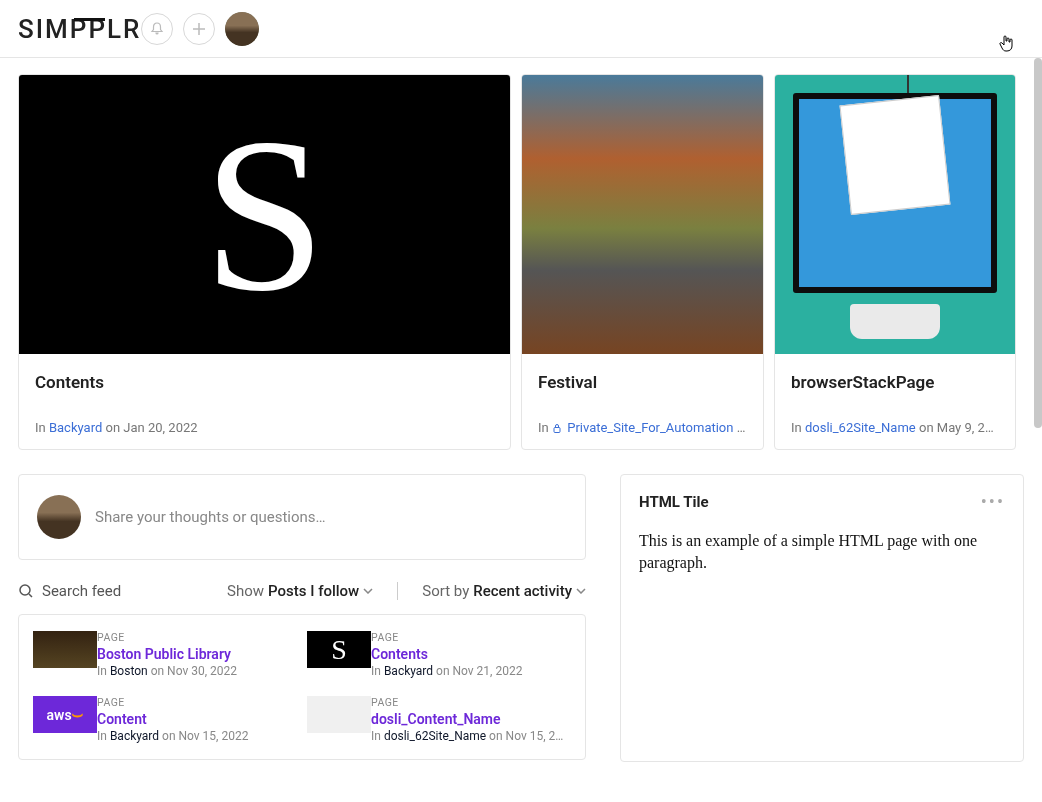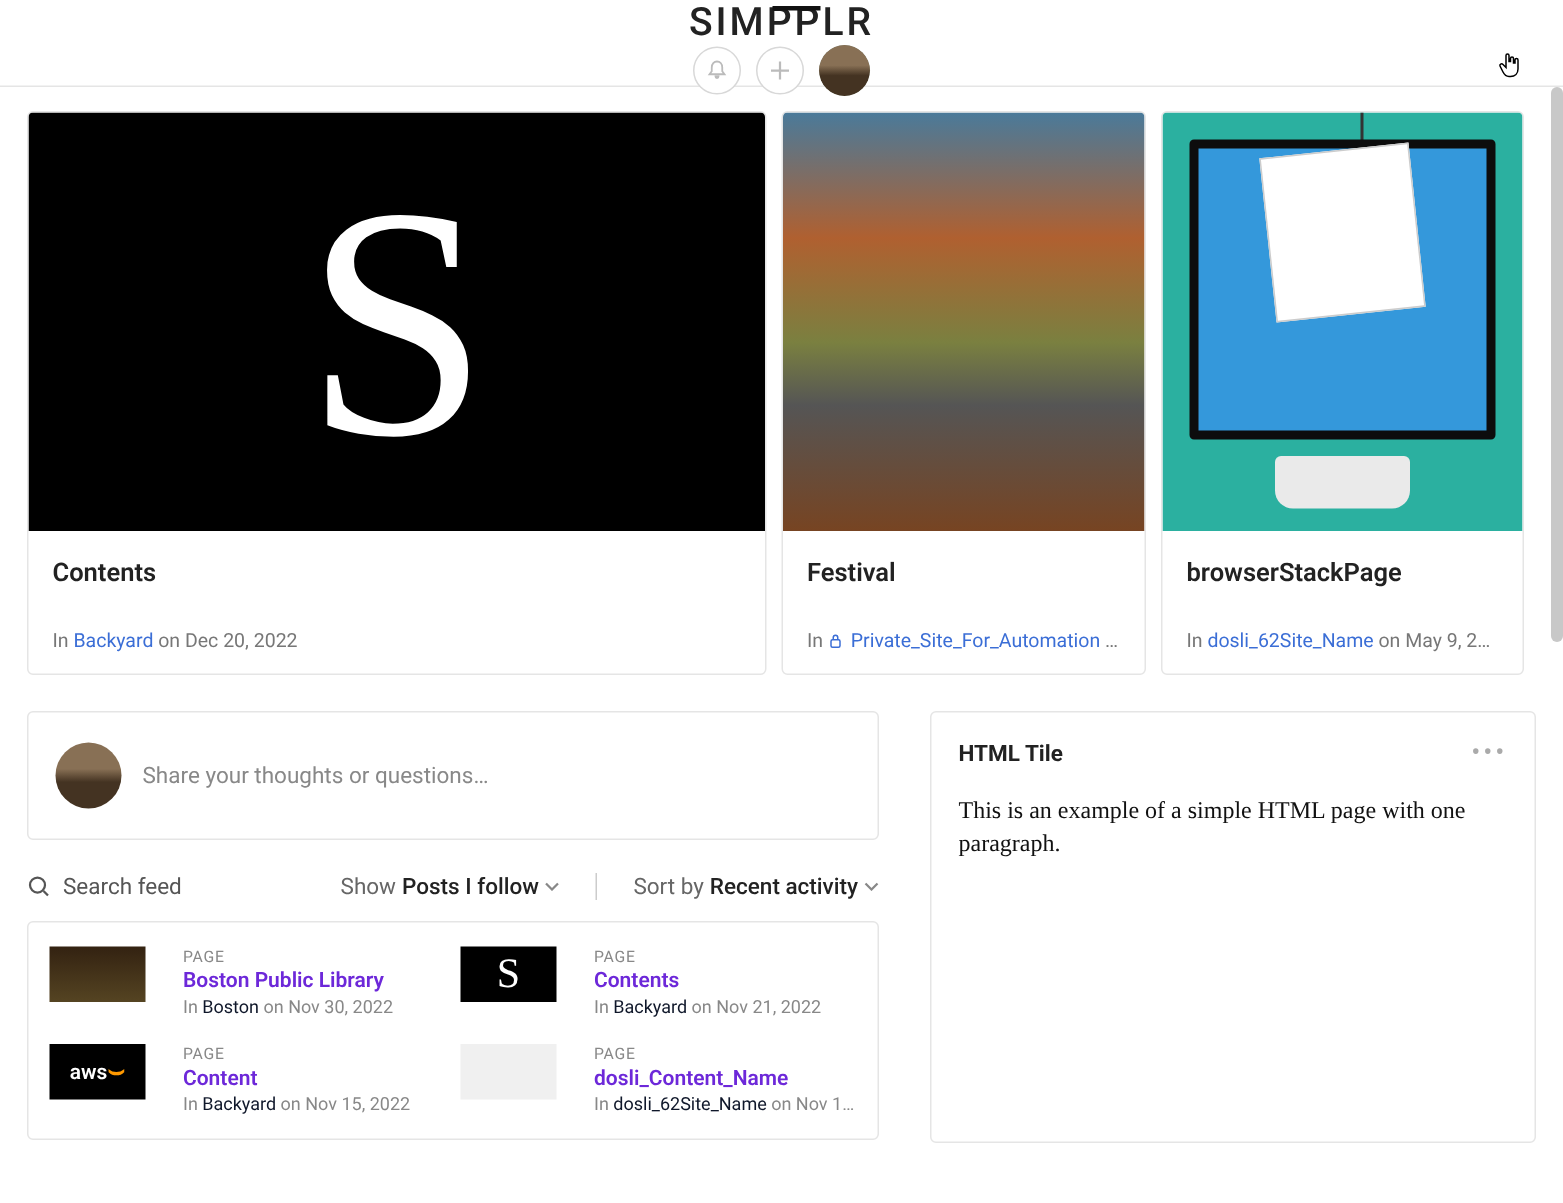--- a/index.html
+++ b/index.html
@@ -1,19 +1,19 @@
 <!DOCTYPE html>
 <html><head>
 <meta charset="utf-8">
 <style>
 * { margin: 0; padding: 0; box-sizing: border-box; }
 body { font-family: -apple-system, BlinkMacSystemFont, "Segoe UI", Roboto, Arial, sans-serif; background: #fff; color: #222; width: 1042px; height: 802px; overflow: hidden; position: relative; }
 
 
-.header { height: 58px; border-bottom: 1px solid #e5e5e5; display: flex; align-items: center; padding: 0 18px; flex-direction: column; }
+.header { height: 58px; border-bottom: 1px solid #e5e5e5; display: flex; align-items: center; padding: 0 18px; }
 .logo { font-size: 26px; font-weight: 500; letter-spacing: 2px; position: relative; }
 .logo::after { content: ""; position: absolute; top: 4px; left: 56px; right: 36px; height: 3px; background: #111; }
 .nav { flex: 1; display: flex; justify-content: center; gap: 30px; }
 .nav-item { font-size: 15px; color: #555; cursor: pointer; padding: 18px 2px; position: relative; display: flex; align-items: center; gap: 4px; }
 .nav-item.active { color: #111; font-weight: 600; }
 .nav-item.active::after { content: ""; position: absolute; bottom: -2px; left: 0; right: 0; height: 3px; background: #2d5cc7; }
 .header-right { display: flex; align-items: center; gap: 10px; }
 .icon-btn { width: 32px; height: 32px; border-radius: 50%; border: 1px solid #d8d8d8; display: flex; align-items: center; justify-content: center; cursor: pointer; background: #fff; }
 .avatar { width: 34px; height: 34px; border-radius: 50%; background: #887; display: flex; align-items: center; justify-content: center; overflow: hidden; cursor: pointer; }
 .avatar-inner { width: 100%; height: 100%; background: linear-gradient(#887055 40%, #443322 60%); border-radius: 50%; position: relative; }
@@ -54,24 +54,24 @@
 .feed-bar { display: flex; align-items: center; gap: 24px; margin-bottom: 14px; font-size: 15px; color: #555; }
 .search-feed { display: flex; align-items: center; gap: 8px; flex: 1; cursor: pointer; }
 .feed-filter { display: flex; align-items: center; gap: 4px; cursor: pointer; }
 .feed-filter .label { color: #666; }
 .feed-filter .val { color: #222; font-weight: 500; }
 .vdiv { width: 1px; height: 18px; background: #ccc; }
 
 .panel { border: 1px solid #e5e5e5; border-radius: 4px; padding: 16px 14px; }
 .panel-title { font-size: 15px; font-weight: 600; margin-bottom: 14px; }
 .pub-grid { display: flex; flex-wrap: wrap; gap: 18px 10px; }
-.pub-item { display: flex; gap: 25px; width: calc(50% - 5px); }
+.pub-item { display: flex; gap: 0; width: calc(50% - 5px); }
 .pub-thumb { width: 64px; height: 37px; background: #333; flex-shrink: 0; display: flex; align-items: center; justify-content: center; }
 .thumb-library { background: linear-gradient(#332211, #554422); }
-.thumb-aws { background: #000000; color: #fff; font-size: 14px; font-weight: 600; text-align: center; line-height: 1; }
+.thumb-aws { background: #6d28d9; color: #fff; font-size: 14px; font-weight: 600; text-align: center; line-height: 1; }
 .thumb-aws span { display: block; }
 .thumb-aws .smile { color: #ff9900; font-size: 18px; line-height: 0.6; }
 .thumb-s { background: #000; color: #fff; font-size: 28px; font-family: Georgia, serif; }
 .thumb-blank { background: #f0f0f0; }
 .pub-info { flex: 1; min-width: 0; }
 .pub-tag { font-size: 10.5px; color: #888; letter-spacing: 0.5px; text-transform: uppercase; margin-bottom: 2px; }
 .pub-title { font-size: 14px; font-weight: 600; color: #6d28d9; margin-bottom: 2px; white-space: nowrap; overflow: hidden; text-overflow: ellipsis; }
 .pub-meta { font-size: 12px; color: #888; white-space: nowrap; overflow: hidden; text-overflow: ellipsis; }
 .pub-meta a { color: #0f172a; text-decoration: none; }
 
@@ -121,21 +121,21 @@
 <div class="scrollbar"></div>
 
 <div class="content">
 
   <div class="cards">
     <div class="card big">
       <div class="card-img img-s">S</div>
       <div class="card-body">
         <div class="card-title">Contents</div>
         <div class="card-meta">
-          <span>In </span><a href="#">Backyard</a><span> on Dec 20, 2022</span>
+          <span>In </span><a href="#">Backyard</a><span> on Jan 20, 2022</span>
         </div>
       </div>
     </div>
     <div class="card med">
       <div class="card-img img-autumn"></div>
       <div class="card-body">
         <div class="card-title">Festival</div>
         <div class="card-meta">
           <span>In </span>
           <span class="lock-icon"><svg width="10" height="10" viewBox="0 0 10 10">

